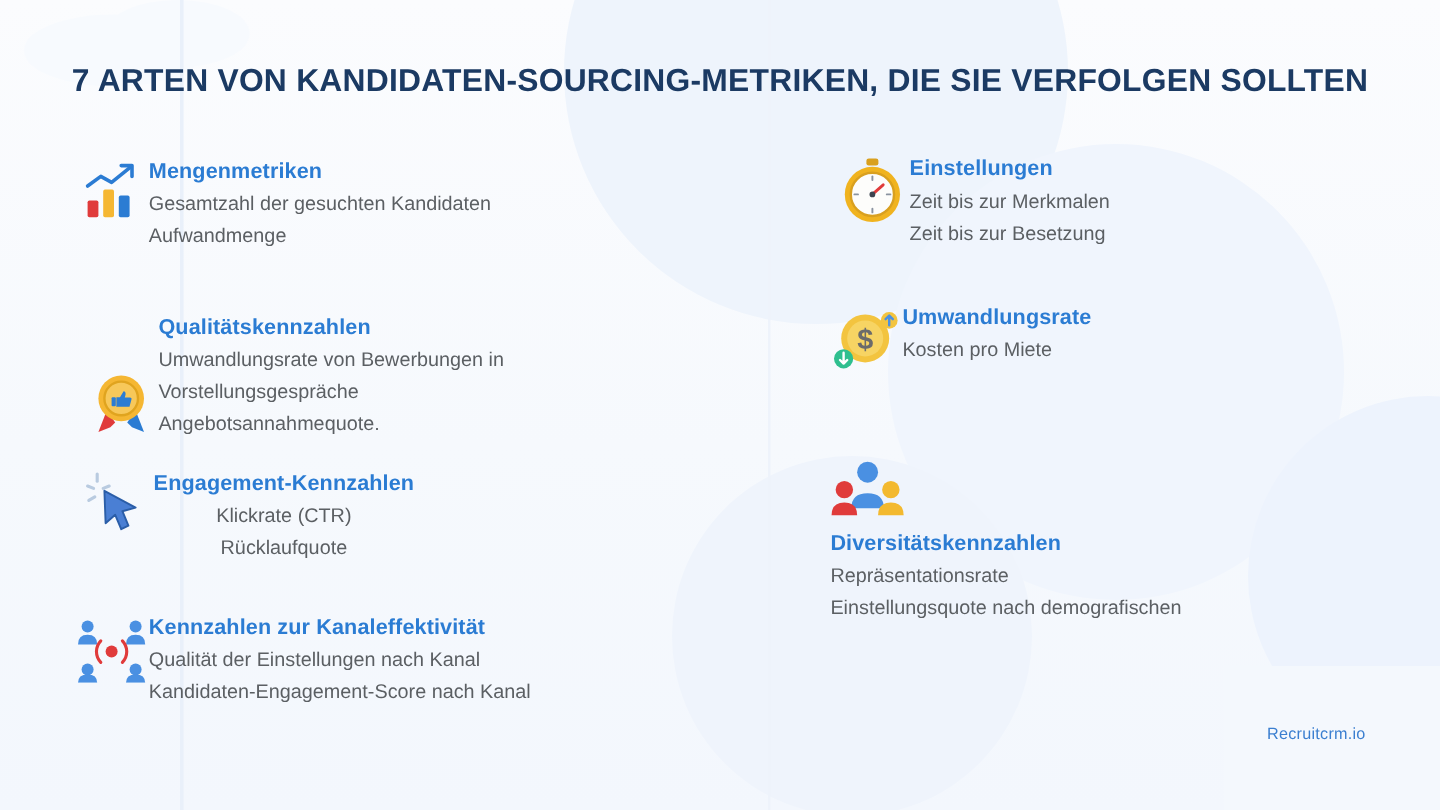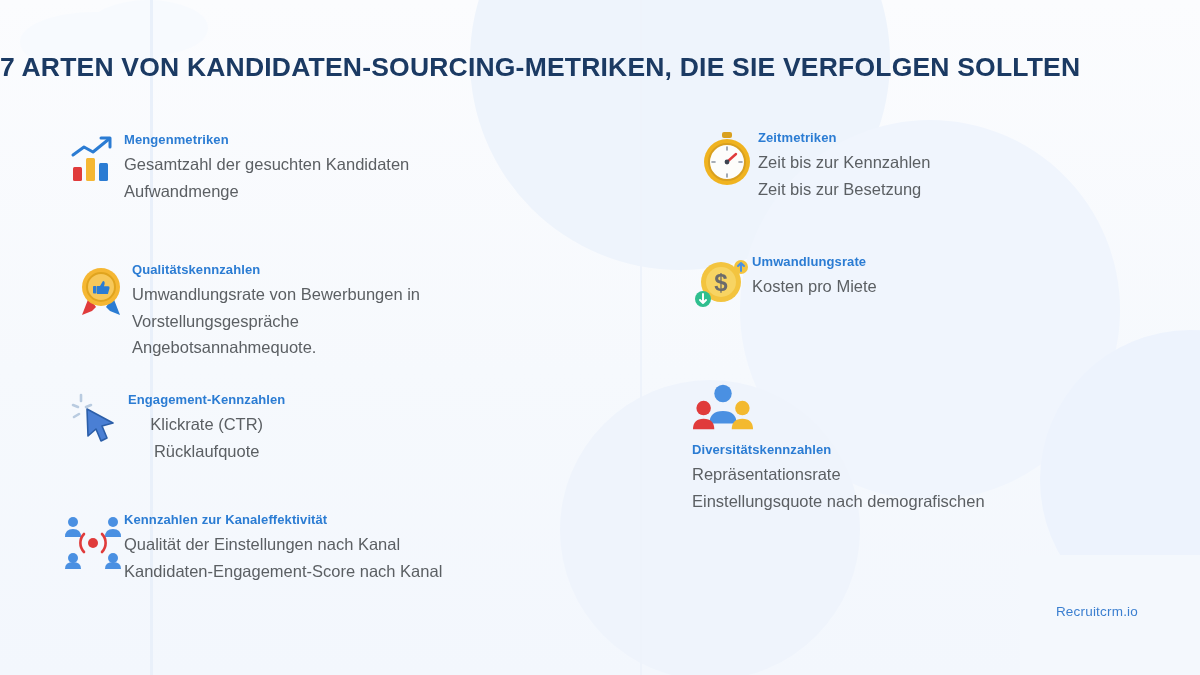--- a/index.html
+++ b/index.html
@@ -74,20 +74,21 @@
   .bg-corner {
     right: 0; bottom: 0;
     width: 180px; height: 120px;
     background: #f4f8fd;
   }
 
   .title {
     position: absolute;
     left: 0; right: 0;
     top: 52px;
+    text-align: center;
     font-size: 26.5px;
     font-weight: 700;
     letter-spacing: 0.2px;
     color: #1b3a63;
     text-transform: uppercase;
     font-family: "Liberation Sans", sans-serif;
   }
 
   .col {
     position: absolute;
@@ -108,21 +109,21 @@
     display: flex;
     align-items: center;
     justify-content: center;
   }
   .item-body {
     padding-top: 2px;
   }
   .item-heading {
     color: #2b7cd3;
     font-weight: 700;
-    font-size: 13px;
+    font-size: 18px;
     margin-bottom: 4px;
     letter-spacing: 0.1px;
   }
   .item-line {
     color: #5b5f63;
     font-size: 16.5px;
     line-height: 1.62;
     font-weight: 400;
   }
 
@@ -164,21 +165,21 @@
           <polyline points="36,5 45,5 45,14" fill="none" stroke="#2b7cd3" stroke-width="3" stroke-linecap="round" stroke-linejoin="round"></polyline>
         </svg>
       </span>
       <div class="item-body">
         <div class="item-heading">Mengenmetriken</div>
         <div class="item-line">Gesamtzahl der gesuchten Kandidaten</div>
         <div class="item-line">Aufwandmenge</div>
       </div>
     </div>
 
-    <div class="item" style="left:8px; top:140px;">
+    <div class="item" style="left:8px; top:140px;align-items:flex-end;">
       <span class="icon-wrap">
         <svg width="56" height="56" viewBox="0 0 56 56">
           <path d="M16 34 L9 52 L19 48 L23 44 Z" fill="#e03b3b"></path>
           <path d="M40 34 L47 52 L37 48 L33 44 Z" fill="#2b7cd3"></path>
           <circle cx="28" cy="24" r="19" fill="#f5b733"></circle>
           <circle cx="28" cy="24" r="14" fill="#f7c85a" stroke="#e0a41f" stroke-width="2"></circle>
           <path d="M24 30 v-7 h3 l3-5 q2 0 1.6 3 l-.6 2.2 h4.2 q1.8 0 1.3 2 l-1.6 5.8 h-11 z" fill="#2b7cd3"></path>
           <rect x="20" y="23" width="3.5" height="7.5" rx="0.8" fill="#2b7cd3"></rect>
         </svg>
       </span>
@@ -247,22 +248,22 @@
             <line x1="29" y1="17" x2="29" y2="20"></line>
             <line x1="29" y1="44" x2="29" y2="47"></line>
             <line x1="14" y1="32" x2="17" y2="32"></line>
             <line x1="41" y1="32" x2="44" y2="32"></line>
           </g>
           <line x1="29" y1="32" x2="38" y2="24" stroke="#e03b3b" stroke-width="2.4" stroke-linecap="round"></line>
           <circle cx="29" cy="32" r="2.4" fill="#3c4450"></circle>
         </svg>
       </span>
       <div class="item-body">
-        <div class="item-heading">Zeitmetriken</div>
-        <div class="item-line">Zeit bis zur Kennzahlen</div>
+        <div class="item-heading">Einstellungen</div>
+        <div class="item-line">Zeit bis zur Merkmalen</div>
         <div class="item-line">Zeit bis zur Besetzung</div>
       </div>
     </div>
 
     <div class="item" style="left:8px; top:132px;">
       <span class="icon-wrap">
         <svg width="60" height="58" viewBox="0 0 60 58">
           <circle cx="30" cy="28" r="20" fill="#f3c43f"></circle>
           <circle cx="30" cy="28" r="15" fill="#f7d463"></circle>
           <text x="30" y="37" text-anchor="middle" font-family="Liberation Sans, sans-serif" font-size="24" font-weight="bold" fill="#6b6b6b">$</text>

